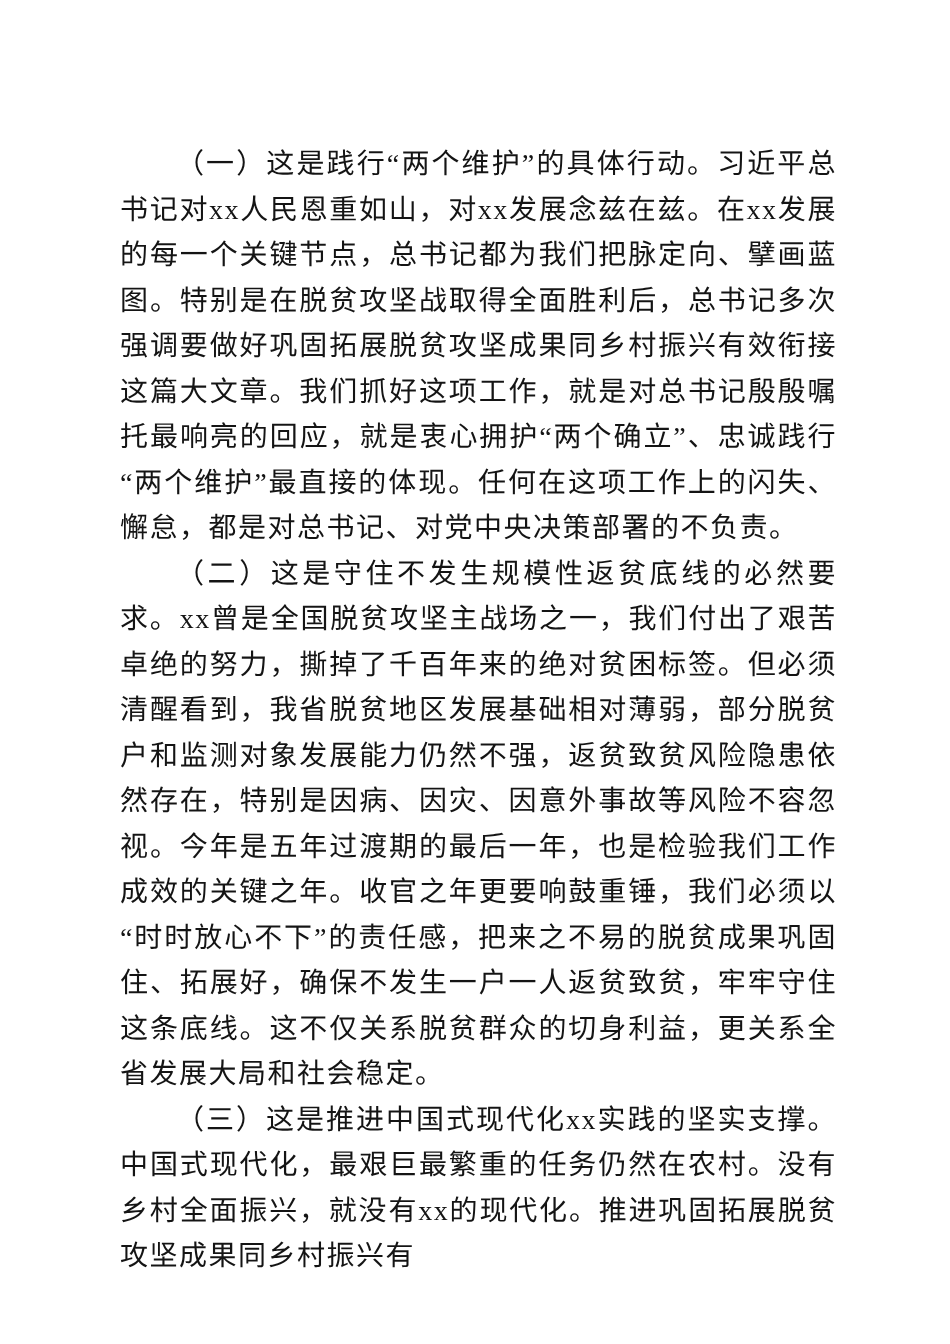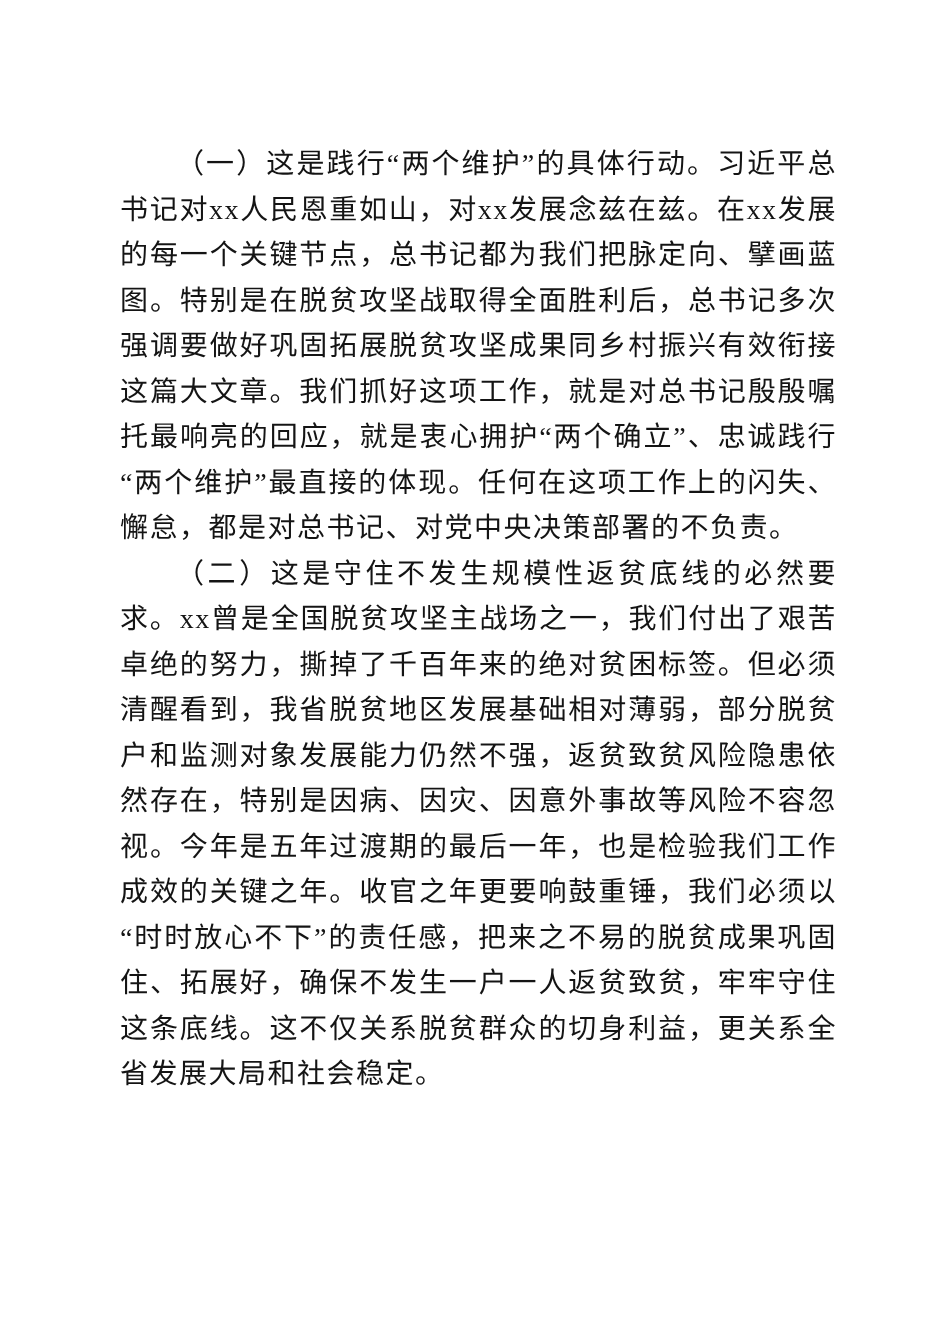--- a/index.html
+++ b/index.html
@@ -43,14 +43,17 @@
 <main class="page">
 
   <p class="para">
     <span class="para-lead">（一）这是践行“两个维护”的具体行动。</span><span>习近平总书记对xx人民恩重如山，对xx发展念兹在兹。在xx发展的每一个关键节点，总书记都为我们把脉定向、擘画蓝图。特别是在脱贫攻坚战取得全面胜利后，总书记多次强调要做好巩固拓展脱贫攻坚成果同乡村振兴有效衔接这篇大文章。我们抓好这项工作，就是对总书记殷殷嘱托最响亮的回应，就是衷心拥护“两个确立”、忠诚践行“两个维护”最直接的体现。任何在这项工作上的闪失、懈怠，都是对总书记、对党中央决策部署的不负责。</span>
   </p>
 
   <p class="para">
     <span class="para-lead">（二）这是守住不发生规模性返贫底线的必然要求。</span><span>xx曾是全国脱贫攻坚主战场之一，我们付出了艰苦卓绝的努力，撕掉了千百年来的绝对贫困标签。但必须清醒看到，我省脱贫地区发展基础相对薄弱，部分脱贫户和监测对象发展能力仍然不强，返贫致贫风险隐患依然存在，特别是因病、因灾、因意外事故等风险不容忽视。今年是五年过渡期的最后一年，也是检验我们工作成效的关键之年。收官之年更要响鼓重锤，我们必须以“时时放心不下”的责任感，把来之不易的脱贫成果巩固住、拓展好，确保不发生一户一人返贫致贫，牢牢守住这条底线。这不仅关系脱贫群众的切身利益，更关系全省发展大局和社会稳定。</span>
   </p>
 
+  <p class="para">
+    <span class="para-lead">（三）这是推进中国式现代化xx实践的坚实支撑。</span><span>中国式现代化，最艰巨最繁重的任务仍然在农村。没有乡村全面振兴，就没有xx的现代化。推进巩固拓展脱贫攻坚成果同乡村振兴有</span>
+  </p>
 
 </main>
 
 </body></html>

